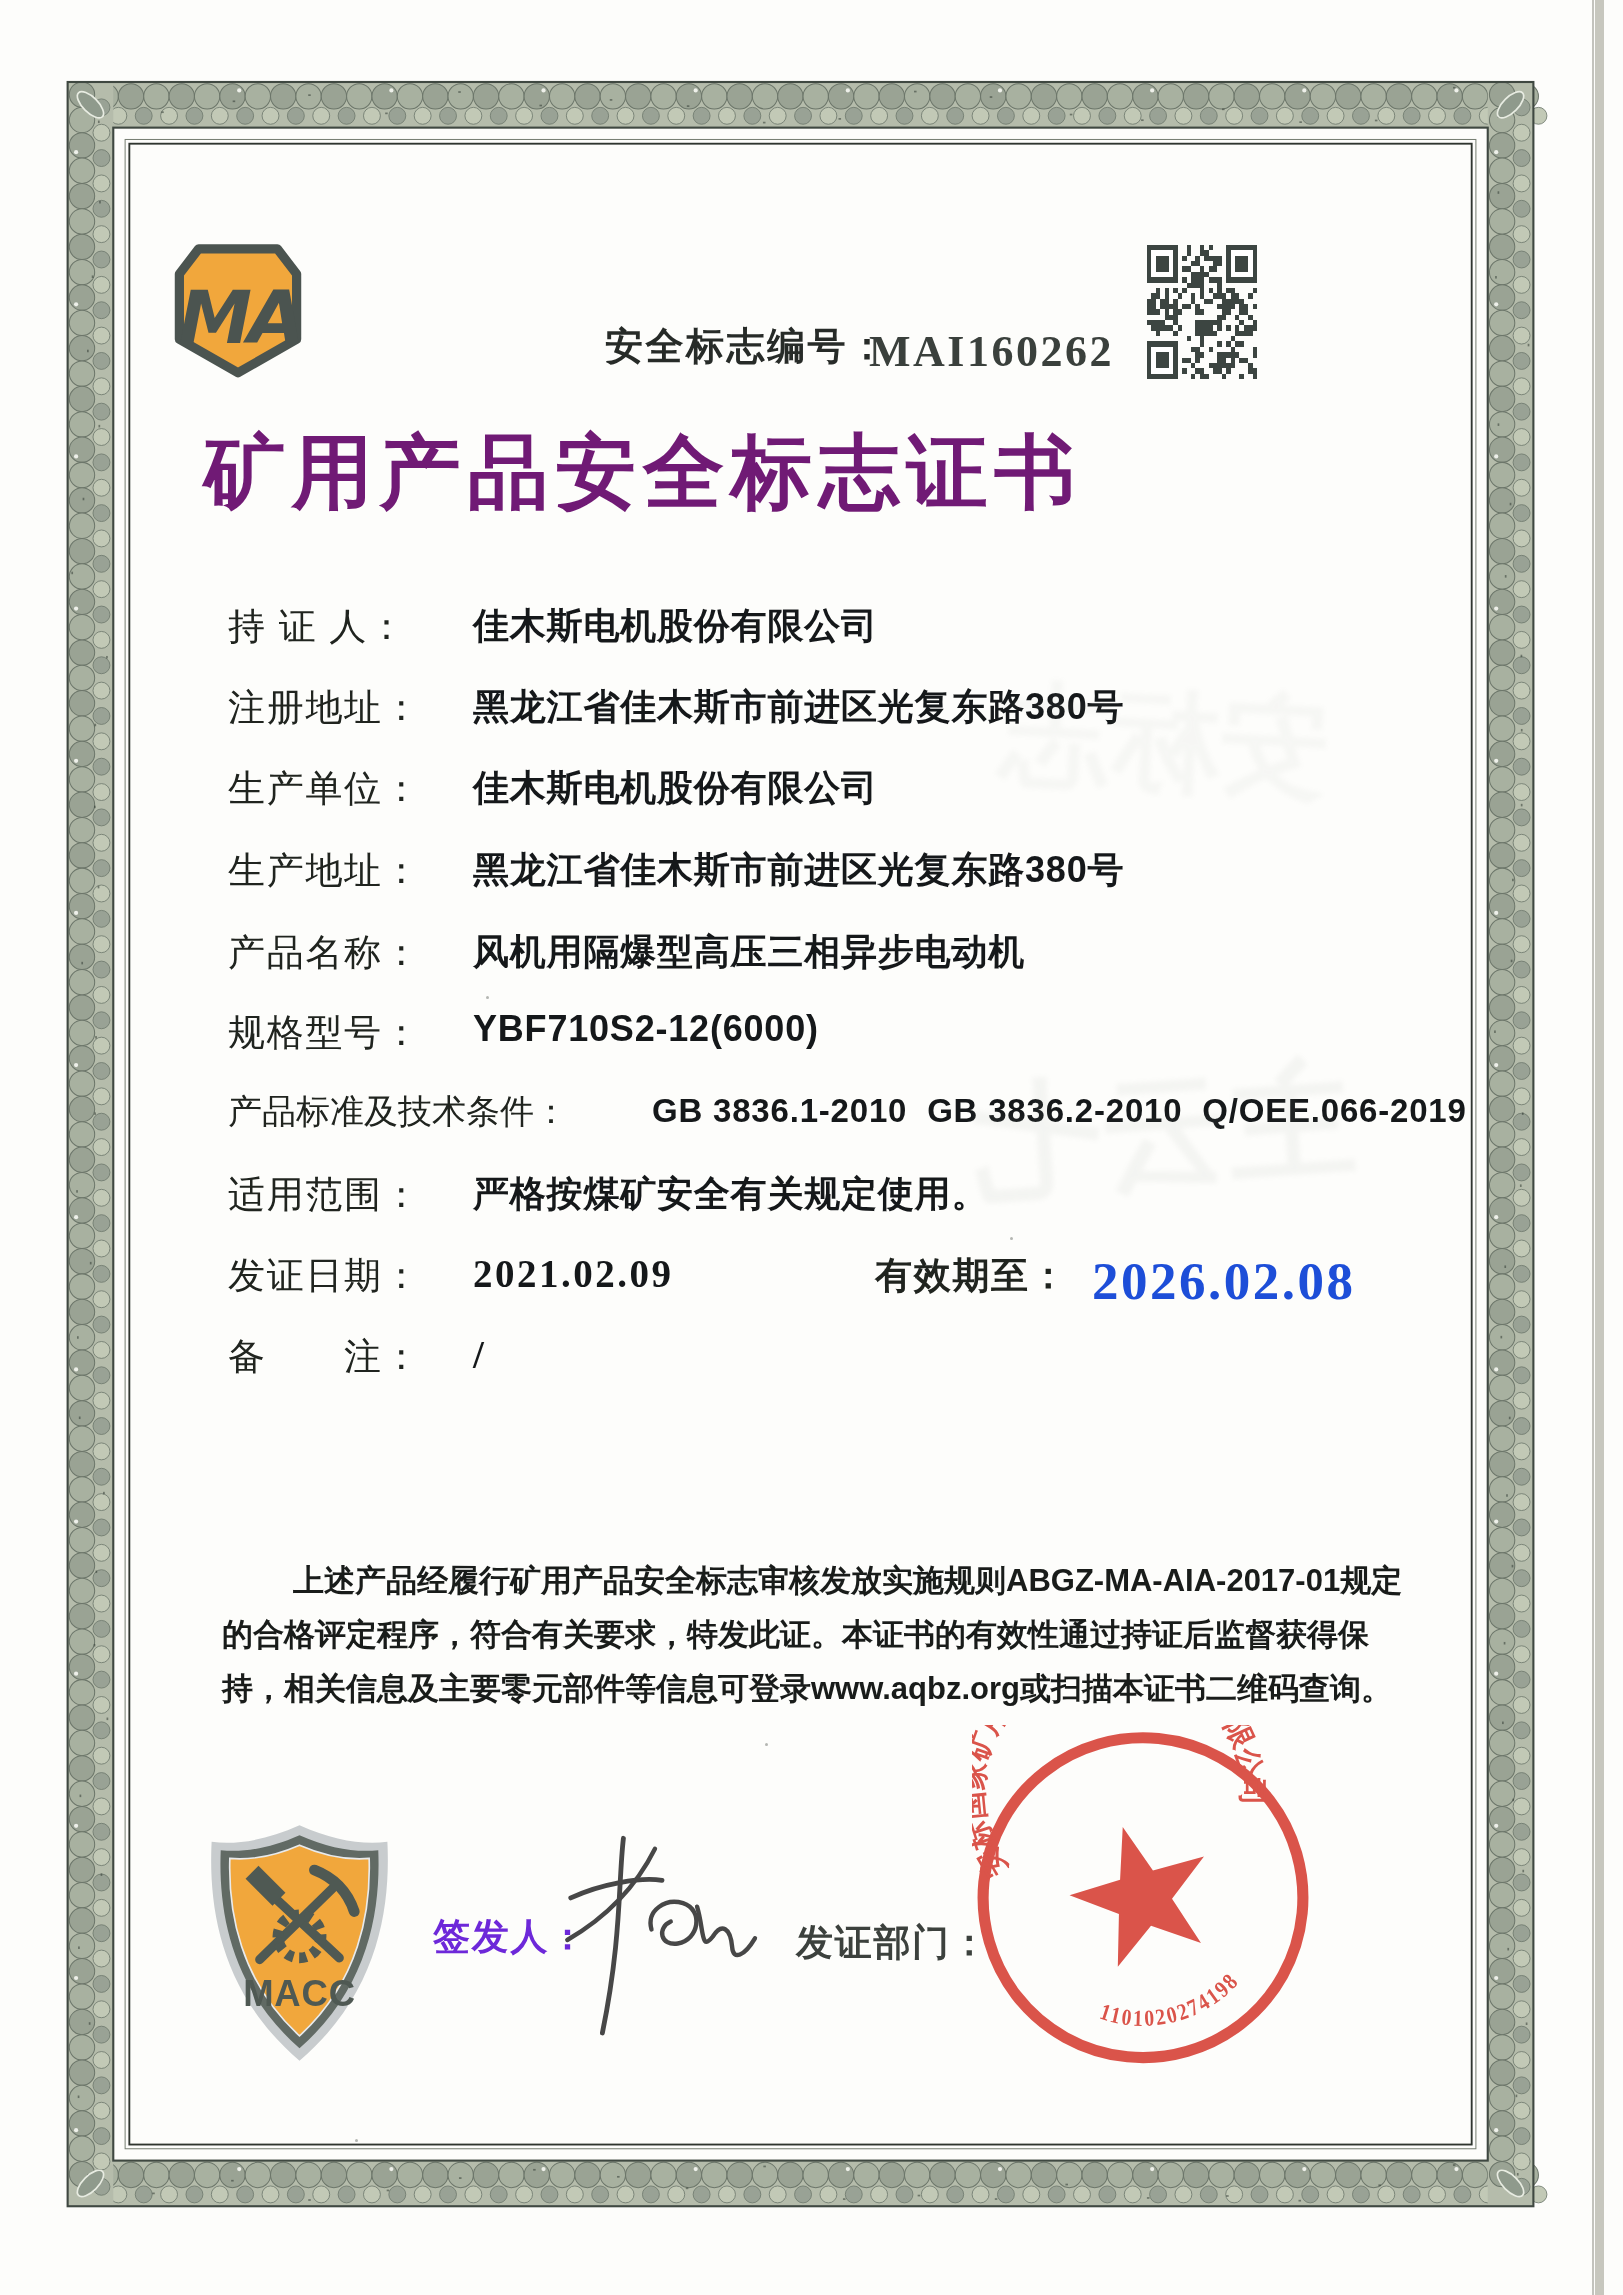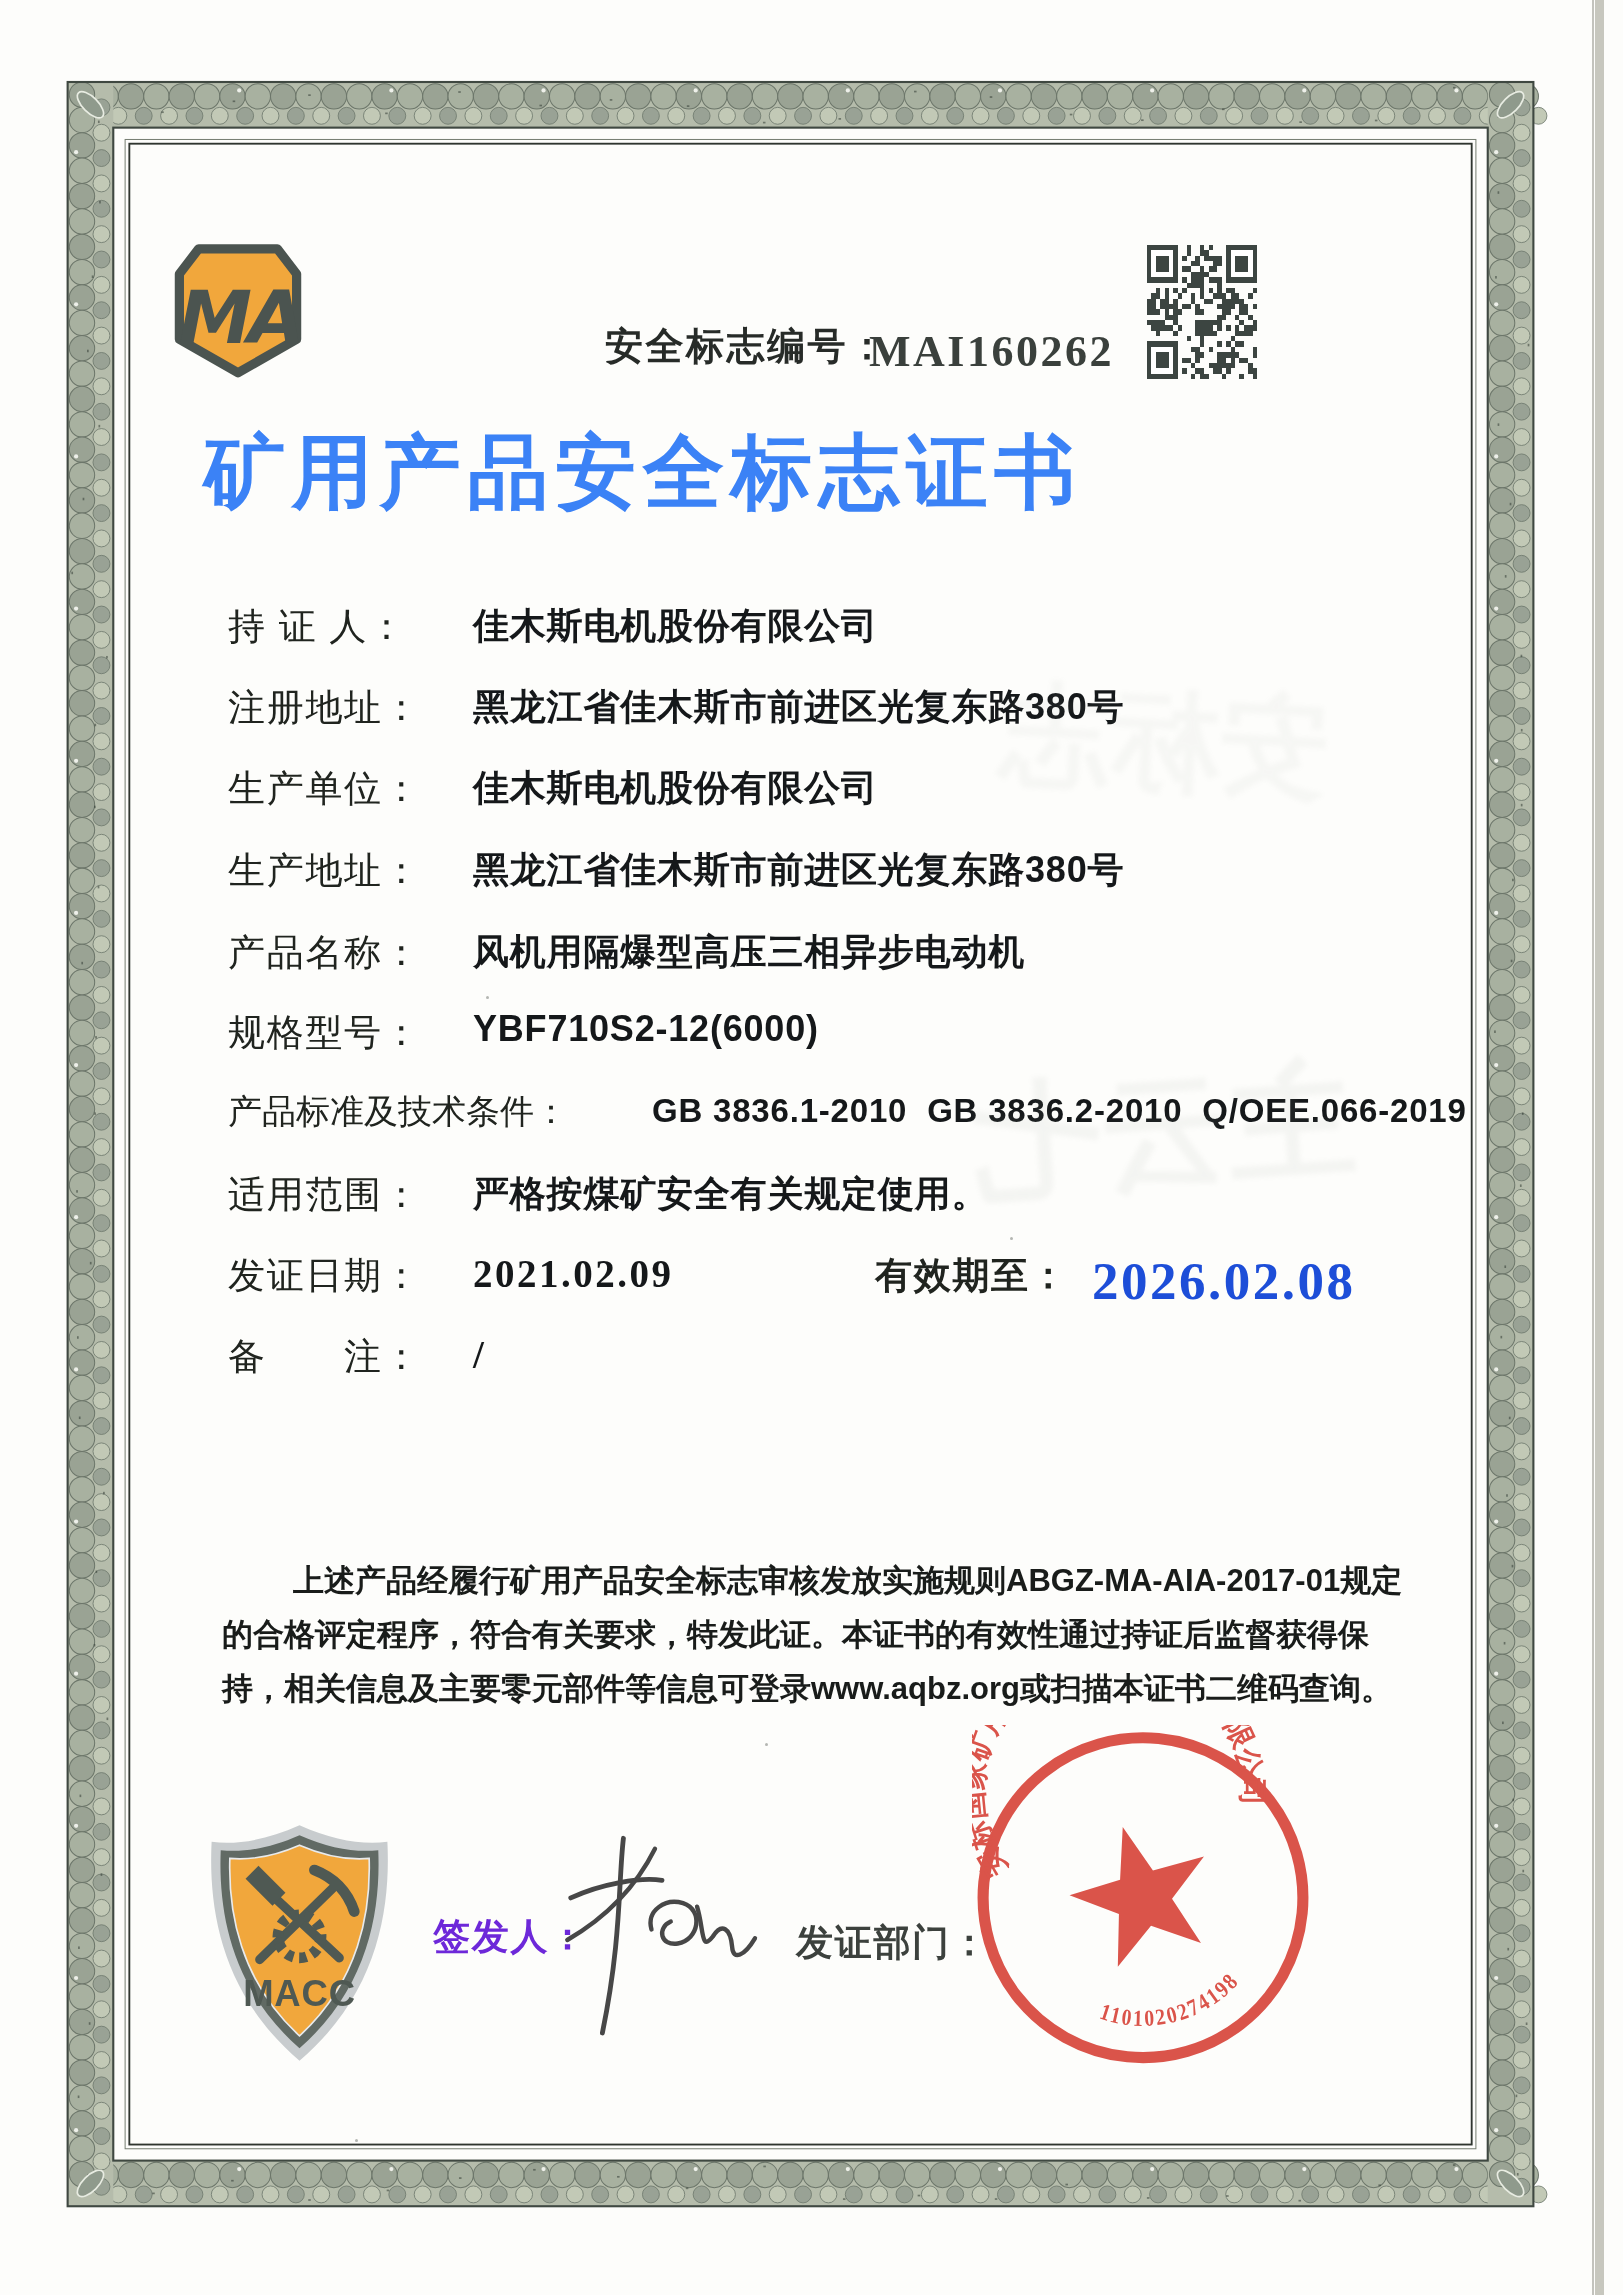--- a/index.html
+++ b/index.html
@@ -9,21 +9,21 @@
   #content{width:1623px;height:2295px;z-index:2;}
   
   .ma-badge{position:absolute;left:171px;top:240px;width:134px;height:140px;}
   .markno-label{position:absolute;left:605px;top:321px;font-size:38px;font-weight:bold;
         color:#272b28;letter-spacing:2.5px;line-height:51px;}
   .markno{position:absolute;left:869px;top:324px;font-family:"Liberation Serif",serif;
         font-size:44px;font-weight:bold;color:#3a403c;letter-spacing:2.5px;line-height:56px;}
   .qr{position:absolute;left:1147px;top:245px;width:110px;height:134px;}
   .cert-title{position:absolute;left:0;top:419px;width:1286px;text-align:center;
         font-family:"DejaVu Serif","Liberation Serif",serif;font-size:81px;font-weight:bold;
-        color:#3b82f6;letter-spacing:6.8px;}
+        color:#701a75;letter-spacing:6.8px;}
   
   .row{position:absolute;left:0;top:0;width:1623px;height:59px;}
   .row .lbl{position:absolute;left:228px;font-size:37px;font-weight:normal;color:#20241f;
         letter-spacing:1.7px;white-space:pre;}
   .row .val{position:absolute;left:473px;font-size:36px;font-weight:bold;color:#15181a;
         letter-spacing:0.8px;white-space:pre;}
   .row .lbl.widelbl{font-size:34px;letter-spacing:0;}
   .row .val.widev{left:652px;font-size:33px;top:2.5px;}
   .serifval{font-family:"Liberation Serif",serif !important;font-size:39px !important;letter-spacing:2.5px !important;}
   .lbl2{position:absolute;left:875px;font-size:37px;font-weight:bold;color:#20241f;letter-spacing:1.7px;}

